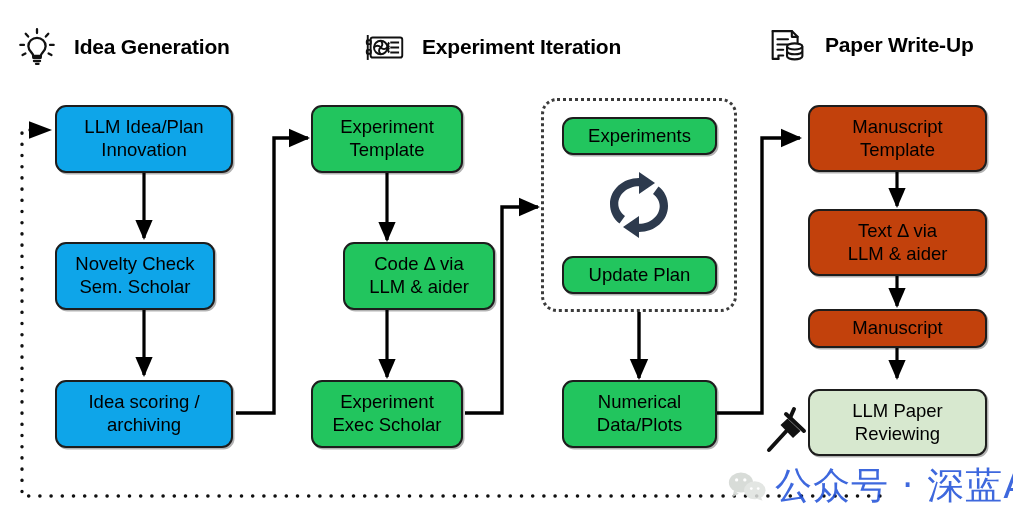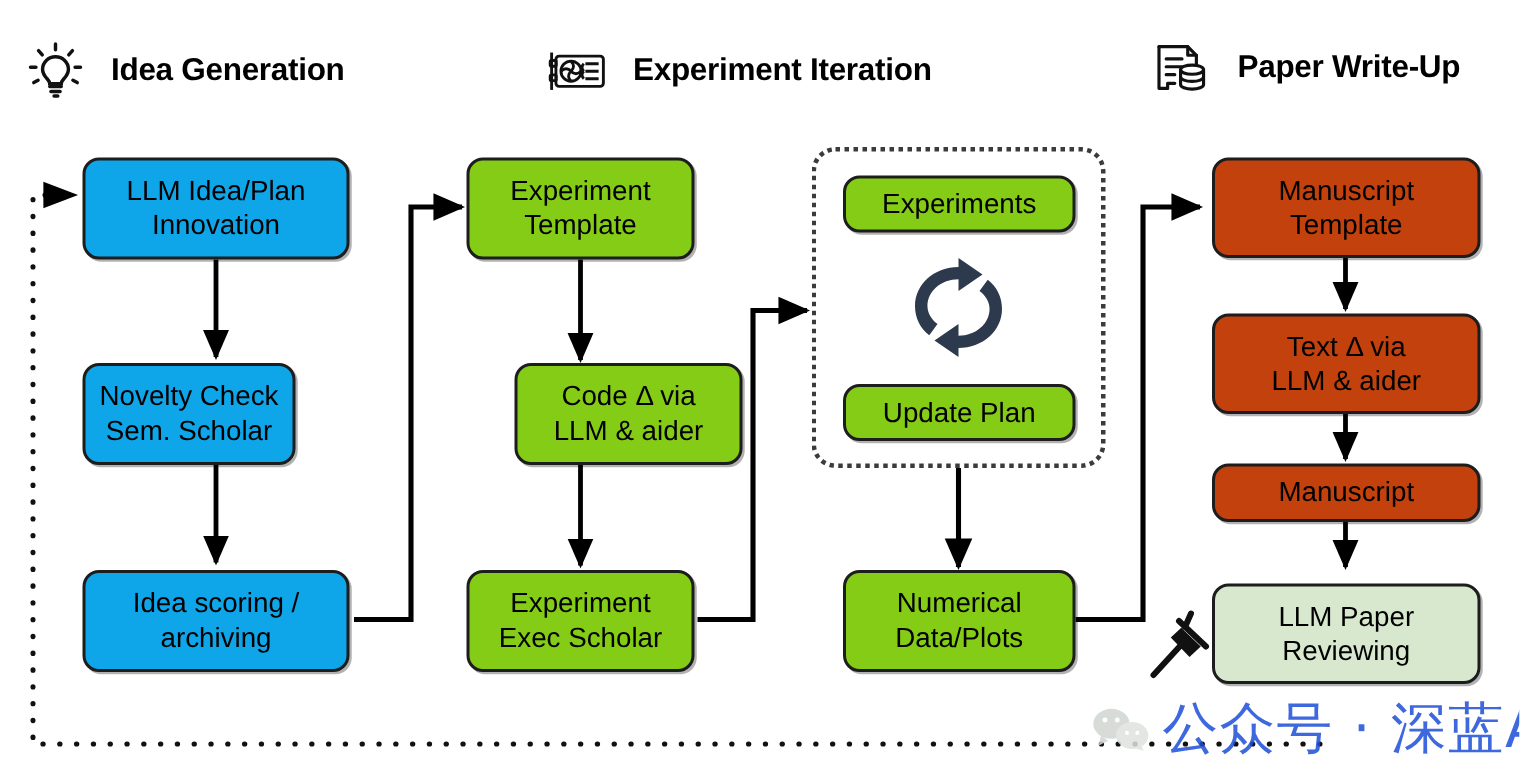--- a/index.html
+++ b/index.html
@@ -54,21 +54,21 @@
     line-height: 1.22;
     color: #000000;
     padding: 2px 4px;
     box-shadow: 1.5px 1.5px 0 rgba(0,0,0,0.30);
   }
   .node .line {
     display: block;
     white-space: nowrap;
   }
   .node.blue   { background: #0ea5e9; }
-  .node.peach  { background: #84cc16; }
+  .node.peach  { background: #22c55e; }
   .node.gray   { background: #c2410c; }
   .node.green  { background: #d7e8cf; margin-top: 8px; }
 
   
   .loop-group {
     position: absolute;
     box-sizing: border-box;
     border: 3px dotted #3b3b3b;
     border-radius: 16px;
     background: transparent;
@@ -192,21 +192,21 @@
 
     <path d="M897 172 L897 206" fill="none" stroke="#000" stroke-width="3.2" marker-end="url(#arw)"></path>
     <path d="M897 276 L897 306" fill="none" stroke="#000" stroke-width="3.2" marker-end="url(#arw)"></path>
     <path d="M897 348 L897 378" fill="none" stroke="#000" stroke-width="3.2" marker-end="url(#arw)"></path>
   </svg>
 
   <div class="node blue" style="left:55px; top:105px; width:178px; height:68px;">
     <span class="line">LLM Idea/Plan</span>
     <span class="line">Innovation</span>
   </div>
-  <div class="node blue" style="left:55px; top:242px; width:142px; height:68px;">
+  <div class="node blue" style="left:55px; top:242px; width:160px; height:68px;">
     <span class="line">Novelty Check</span>
     <span class="line">Sem. Scholar</span>
   </div>
   <div class="node blue" style="left:55px; top:380px; width:178px; height:68px;">
     <span class="line">Idea scoring /</span>
     <span class="line">archiving</span>
   </div>
 
   <div class="node peach" style="left:311px; top:105px; width:152px; height:68px;">
     <span class="line">Experiment</span>

